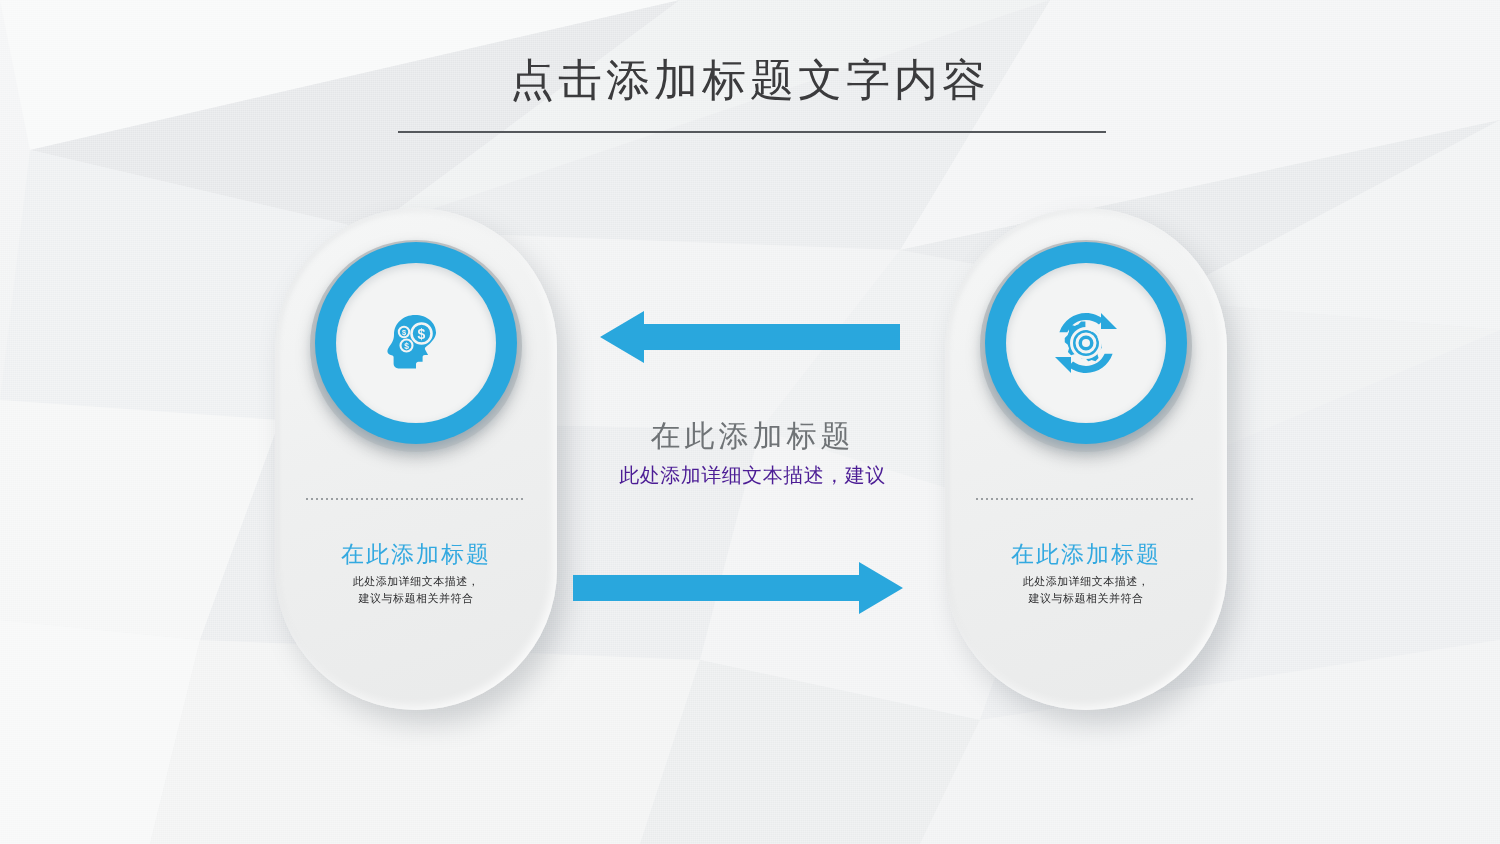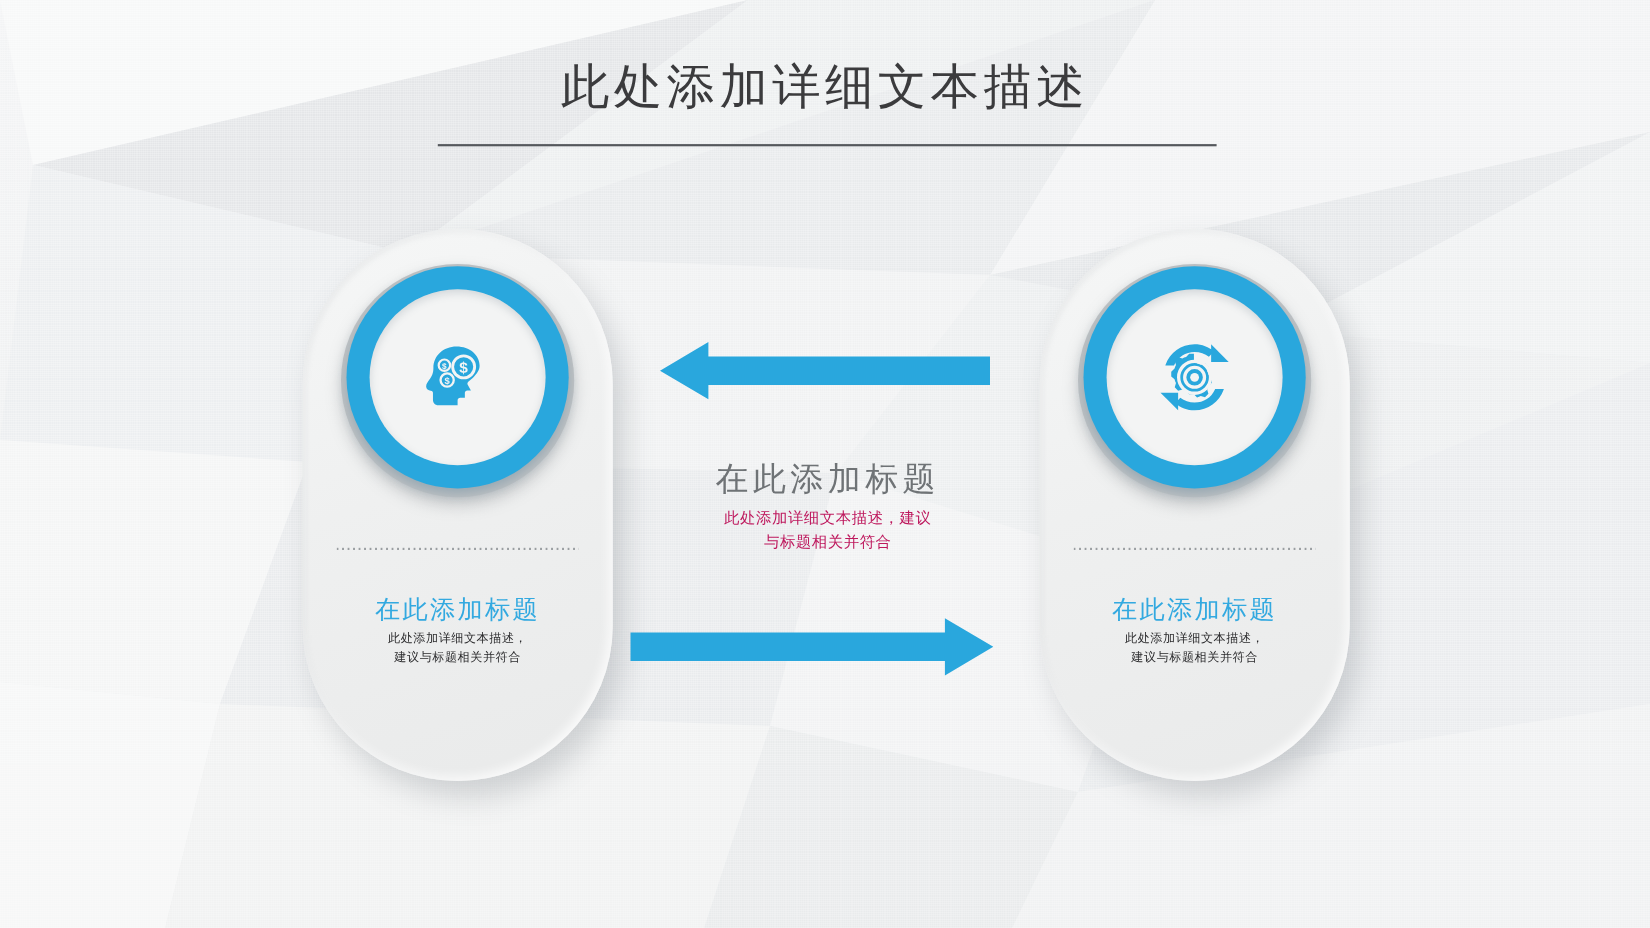--- a/index.html
+++ b/index.html
@@ -86,21 +86,21 @@
 
   
   .center{
     position:absolute;left:565px;top:418px;width:375px;text-align:center;
   }
   .center-heading{
     font-size:30px;color:#6f7376;letter-spacing:4px;line-height:1.2;
     margin-bottom:6px;
   }
   .center-desc{
-    font-size:14px;color:#be185d;line-height:1.55;letter-spacing:.5px;
+    font-size:20px;color:#4c1d95;line-height:1.55;letter-spacing:.5px;
   }
 
   
   .arrow{position:absolute;}
   .arrow-top{left:600px;top:306px;}
   .arrow-bottom{left:573px;top:557px;}
 </style>
 </head>
 <body>
 
@@ -123,21 +123,21 @@
     <polygon points="1050,520 1500,330 1500,640 980,720" fill="#eaecee"></polygon>
     <polygon points="0,620 200,640 150,844 0,844" fill="#f6f7f7"></polygon>
     <polygon points="200,640 700,660 640,844 150,844" fill="#f1f2f2"></polygon>
     <polygon points="700,660 980,720 920,844 640,844" fill="#e9ebec"></polygon>
     <polygon points="980,720 1500,640 1500,844 920,844" fill="#f0f1f2"></polygon>
     <polygon points="1160,300 1500,330 1500,120" fill="#eff1f2"></polygon>
   </svg>
   <div class="noise"></div>
 
   <div class="title-wrap">
-    <div class="title">此处添加详细文本描述</div>
+    <div class="title">点击添加标题文字内容</div>
   </div>
   <div class="title-rule"></div>
 
   <div class="card card-left">
     <div class="ring-outer">
       <div class="ring-blue">
         <div class="ring-inner">
           <svg width="72" height="72" viewBox="0 0 72 72">
             <path fill="#29a7dd" d="M35 8c-12 0-21 8.5-21 19.5 0 5-1.6 7.6-3.6 10.6-1.5 2.2-3 4.1-3 6.2 0 2.3 2 3.5 4.2 3.9 1.4.3 2 .7 2 2.1v6.3c0 2.7 2.1 4.8 4.8 4.8H36v-4.3c0-1.3 1.1-2.4 2.4-2.4h4.2v-4.6c0-1.2 1-2.1 2.2-2.1h3.3l-2.9-5.2c-.5-.9-.3-2 .5-2.7l4.3-3.6C52.9 33.4 56 30 56 25.6 56 15.6 47 8 35 8z"></path>
             <circle cx="41.5" cy="26.5" r="10" fill="none" stroke="#f3f4f4" stroke-width="2.6"></circle>
@@ -189,16 +189,15 @@
     <polygon points="0,31 44,5 44,18 300,18 300,44 44,44 44,57" fill="#29a7dd"></polygon>
   </svg>
 
   <svg class="arrow arrow-bottom" width="330" height="62" viewBox="0 0 330 62">
     <polygon points="330,31 286,5 286,18 0,18 0,44 286,44 286,57" fill="#29a7dd"></polygon>
   </svg>
 
   <div class="center">
     <div class="center-heading">在此添加标题</div>
     <div class="center-desc">此处添加详细文本描述，建议</div>
-    <div class="center-desc">与标题相关并符合</div>
   </div>
 
 </div>
 
 </body></html>

